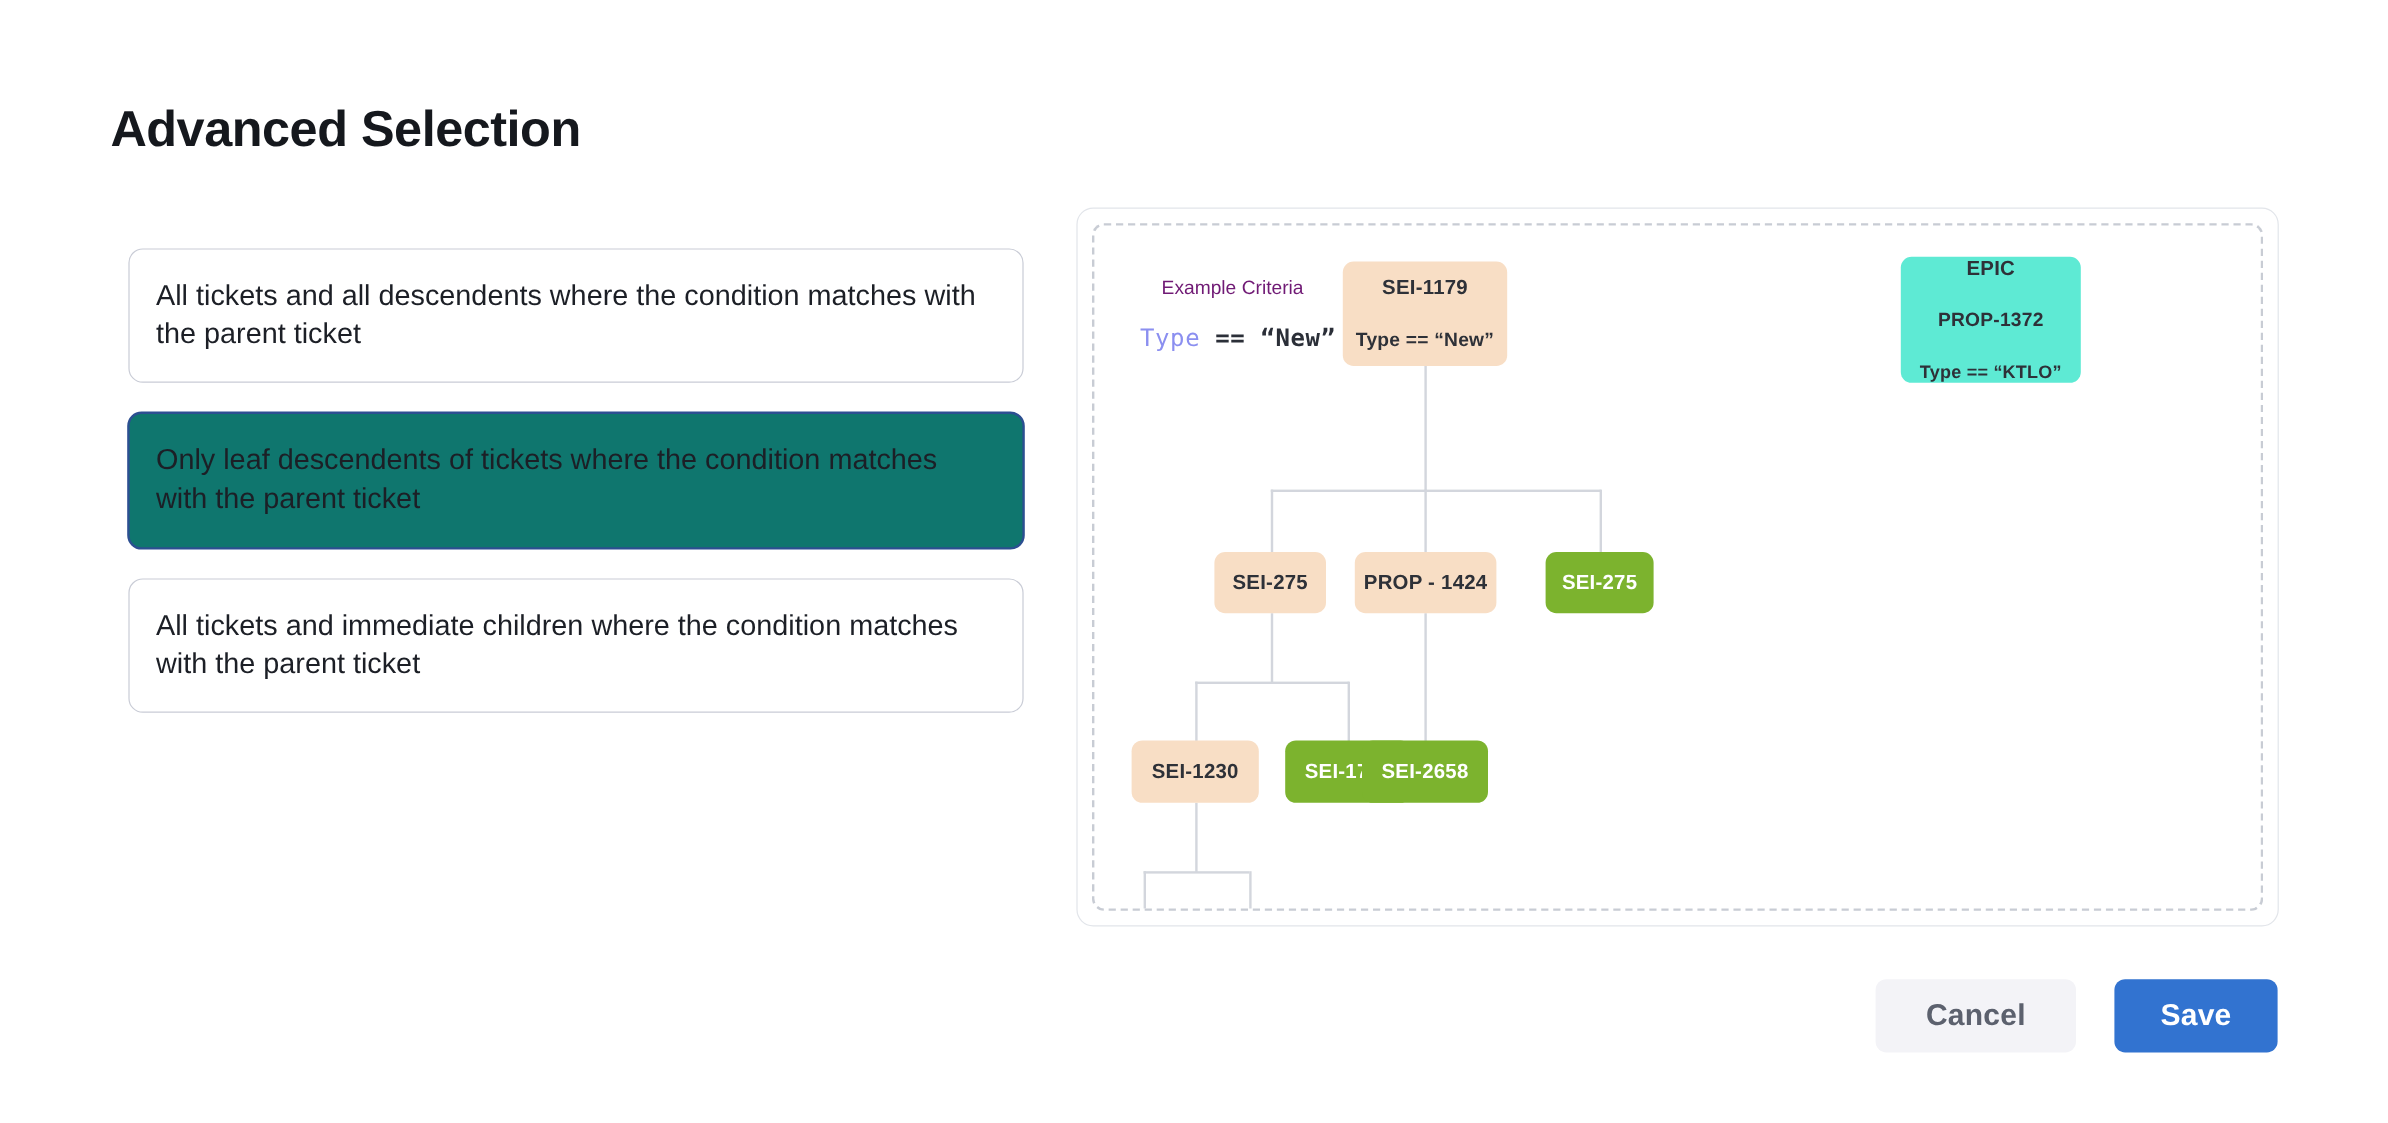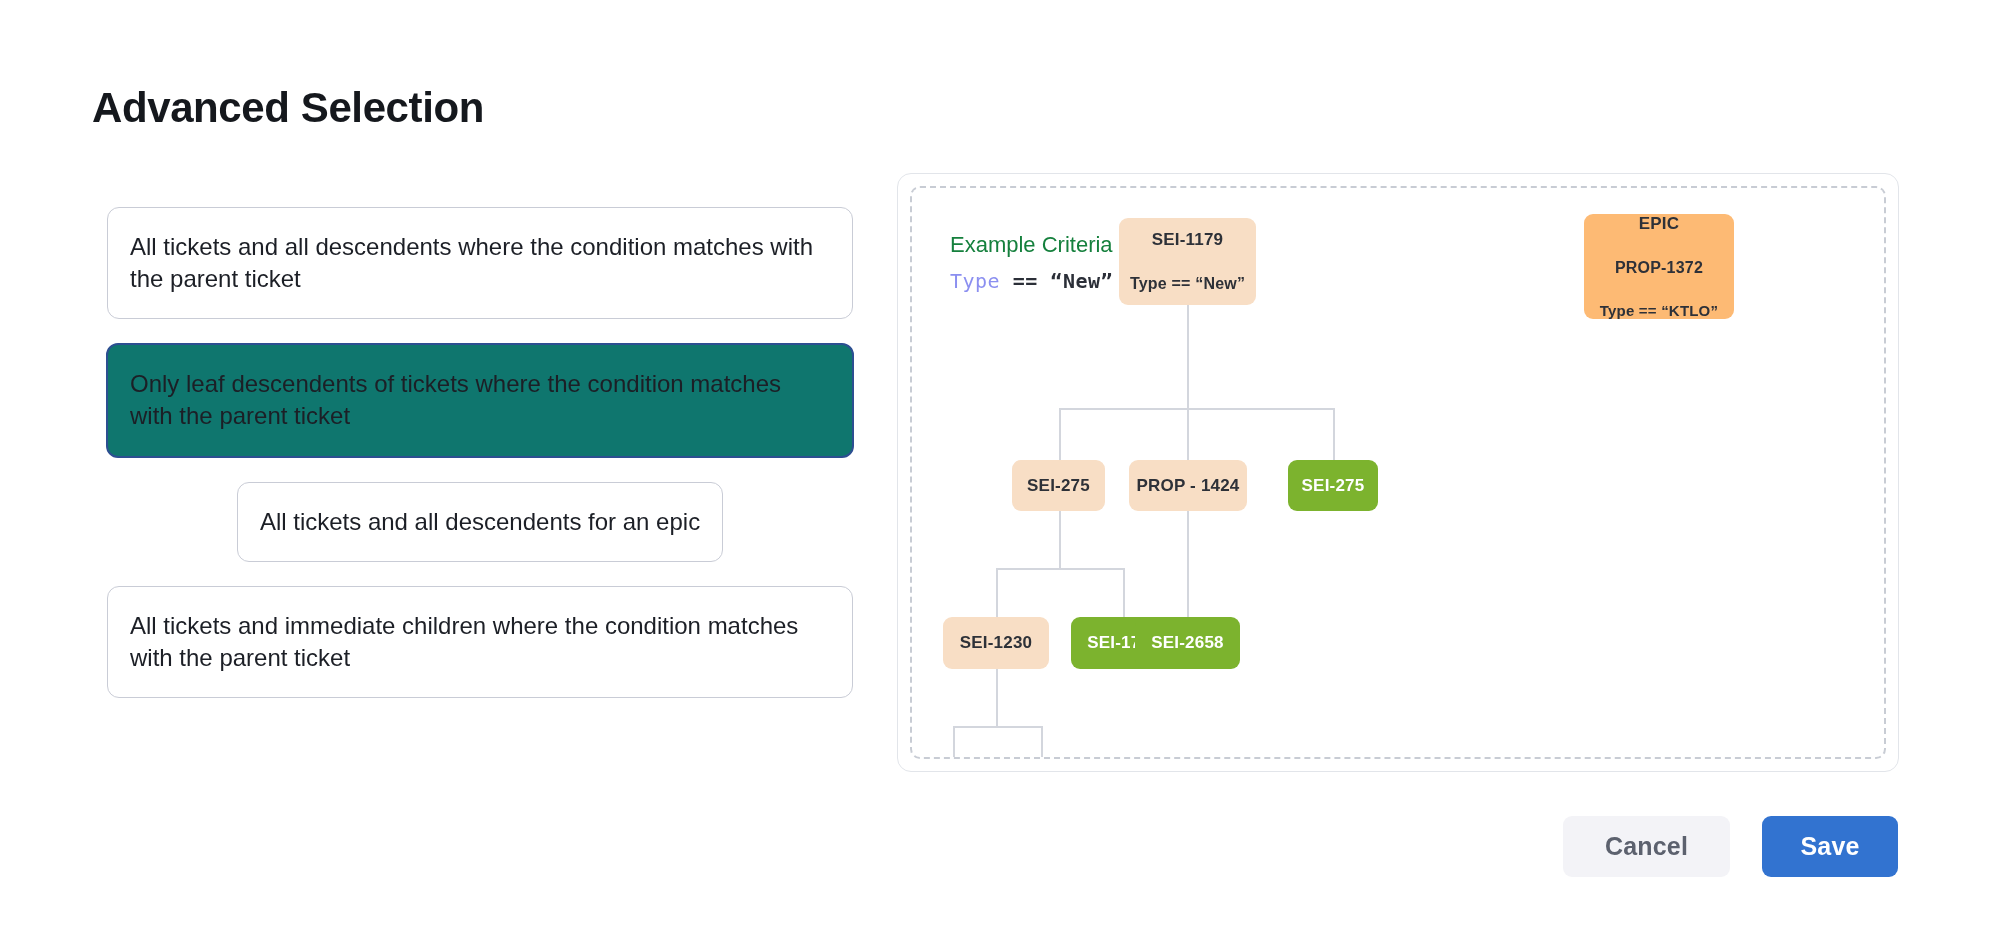--- a/index.html
+++ b/index.html
@@ -76,24 +76,24 @@
     width: 100%;
     height: 100%;
     border: 2px dashed #c8ccd4;
     border-radius: 10px;
     background: #ffffff;
     overflow: hidden;
   }
 
   .criteria-label {
     position: absolute;
-    left: 38px;
+    left: 56px;
     top: 44px;
-    font-size: 22px;
-    color: #15803d;
+    font-size: 16px;
+    color: #701a75;
   }
   .criteria-code {
     position: absolute;
     left: 38px;
     top: 81px;
     font-size: 20px;
     font-family: "DejaVu Sans Mono", monospace;
     letter-spacing: 0.5px;
     white-space: pre;
   }
@@ -109,21 +109,21 @@
     flex-direction: column;
     align-items: center;
     justify-content: center;
     text-align: center;
     font-weight: 700;
     letter-spacing: 0.2px;
     gap: 16px;
   }
   .node.unselected { background: #f8dec5; color: #2e3138; }
   .node.selected-node { background: #7cb32e; color: #ffffff; }
-  .node.epic { background: #fdba74; color: #2e3138; }
+  .node.epic { background: #5eead4; color: #2e3138; }
   .node .ln1 { font-size: 17px; }
   .node .ln2 { font-size: 16px; font-weight: 600; margin-top: 9px; }
   .node .ln3 { font-size: 15px; font-weight: 600; margin-top: 9px; }
   .node.small { font-size: 17px; }
 
   
   .conn {
     position: absolute;
     background: #d3d6dd;
   }
@@ -186,23 +186,20 @@
   <div class="options">
 
     <div class="option">
       <span class="option-text">All tickets and all descendents where the condition matches with the parent ticket</span>
     </div>
 
     <div class="option selected">
       <span class="option-text">Only leaf descendents of tickets where the condition matches with the parent ticket</span>
     </div>
 
-    <div class="option">
-      <span class="option-text">All tickets and all descendents for an epic</span>
-    </div>
 
     <div class="option">
       <span class="option-text">All tickets and immediate children where the condition matches with the parent ticket</span>
     </div>
 
   </div>
 
   <div class="diagram-card">
     <div class="diagram-inner">
 

